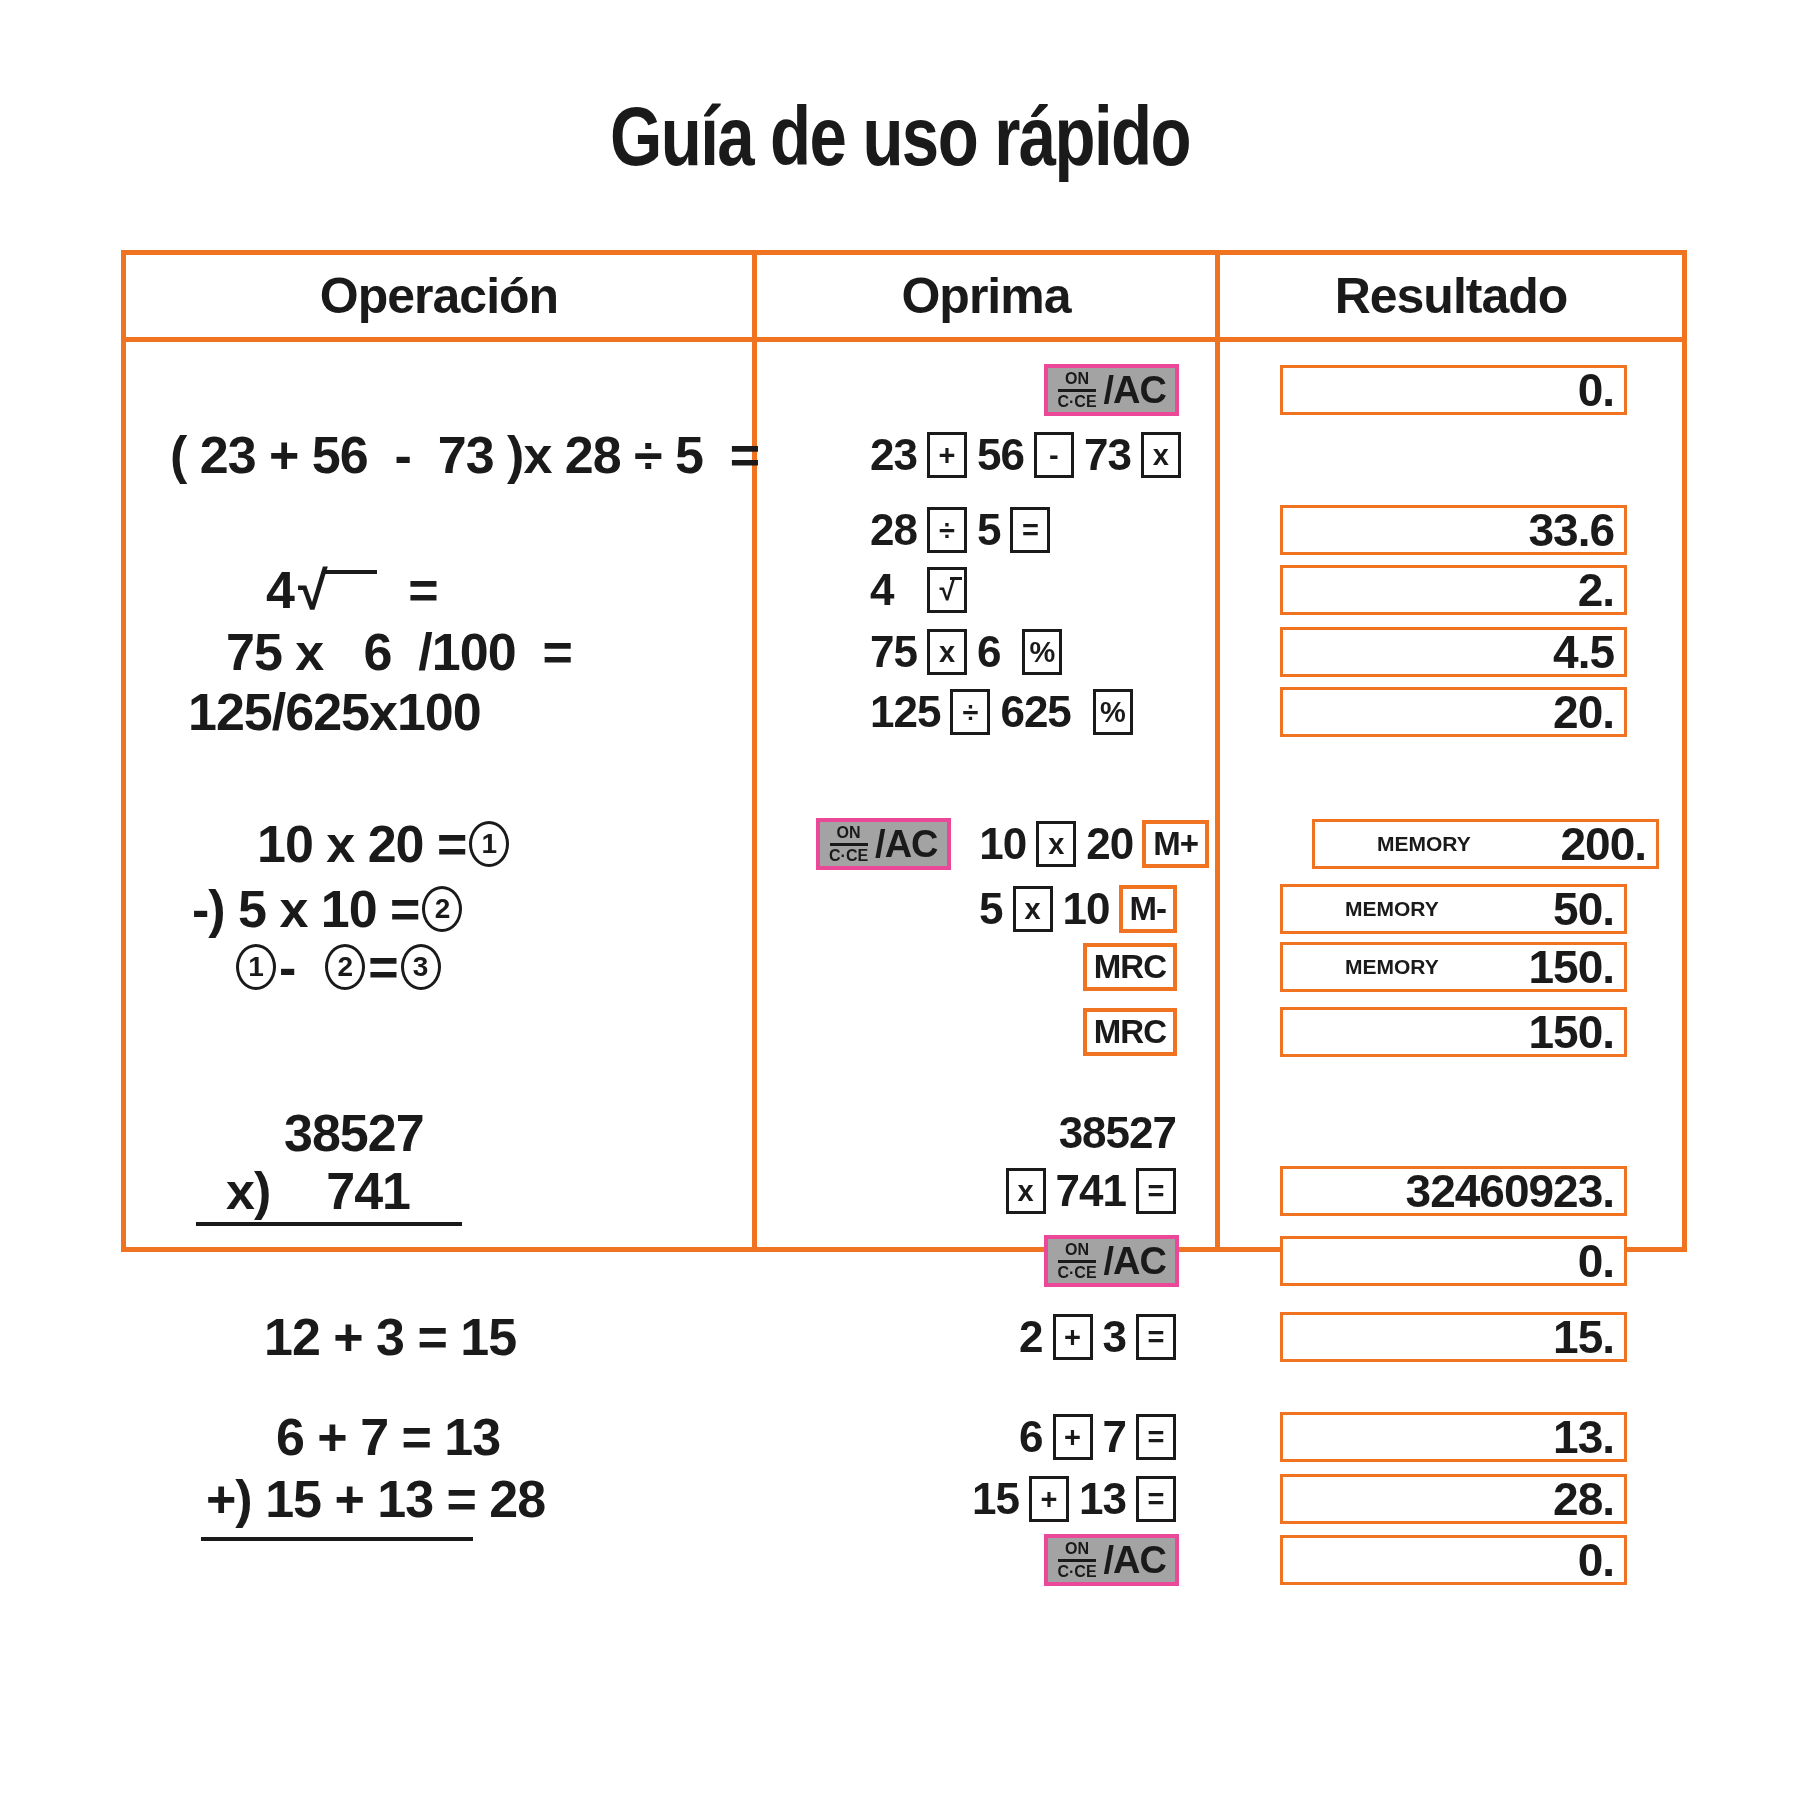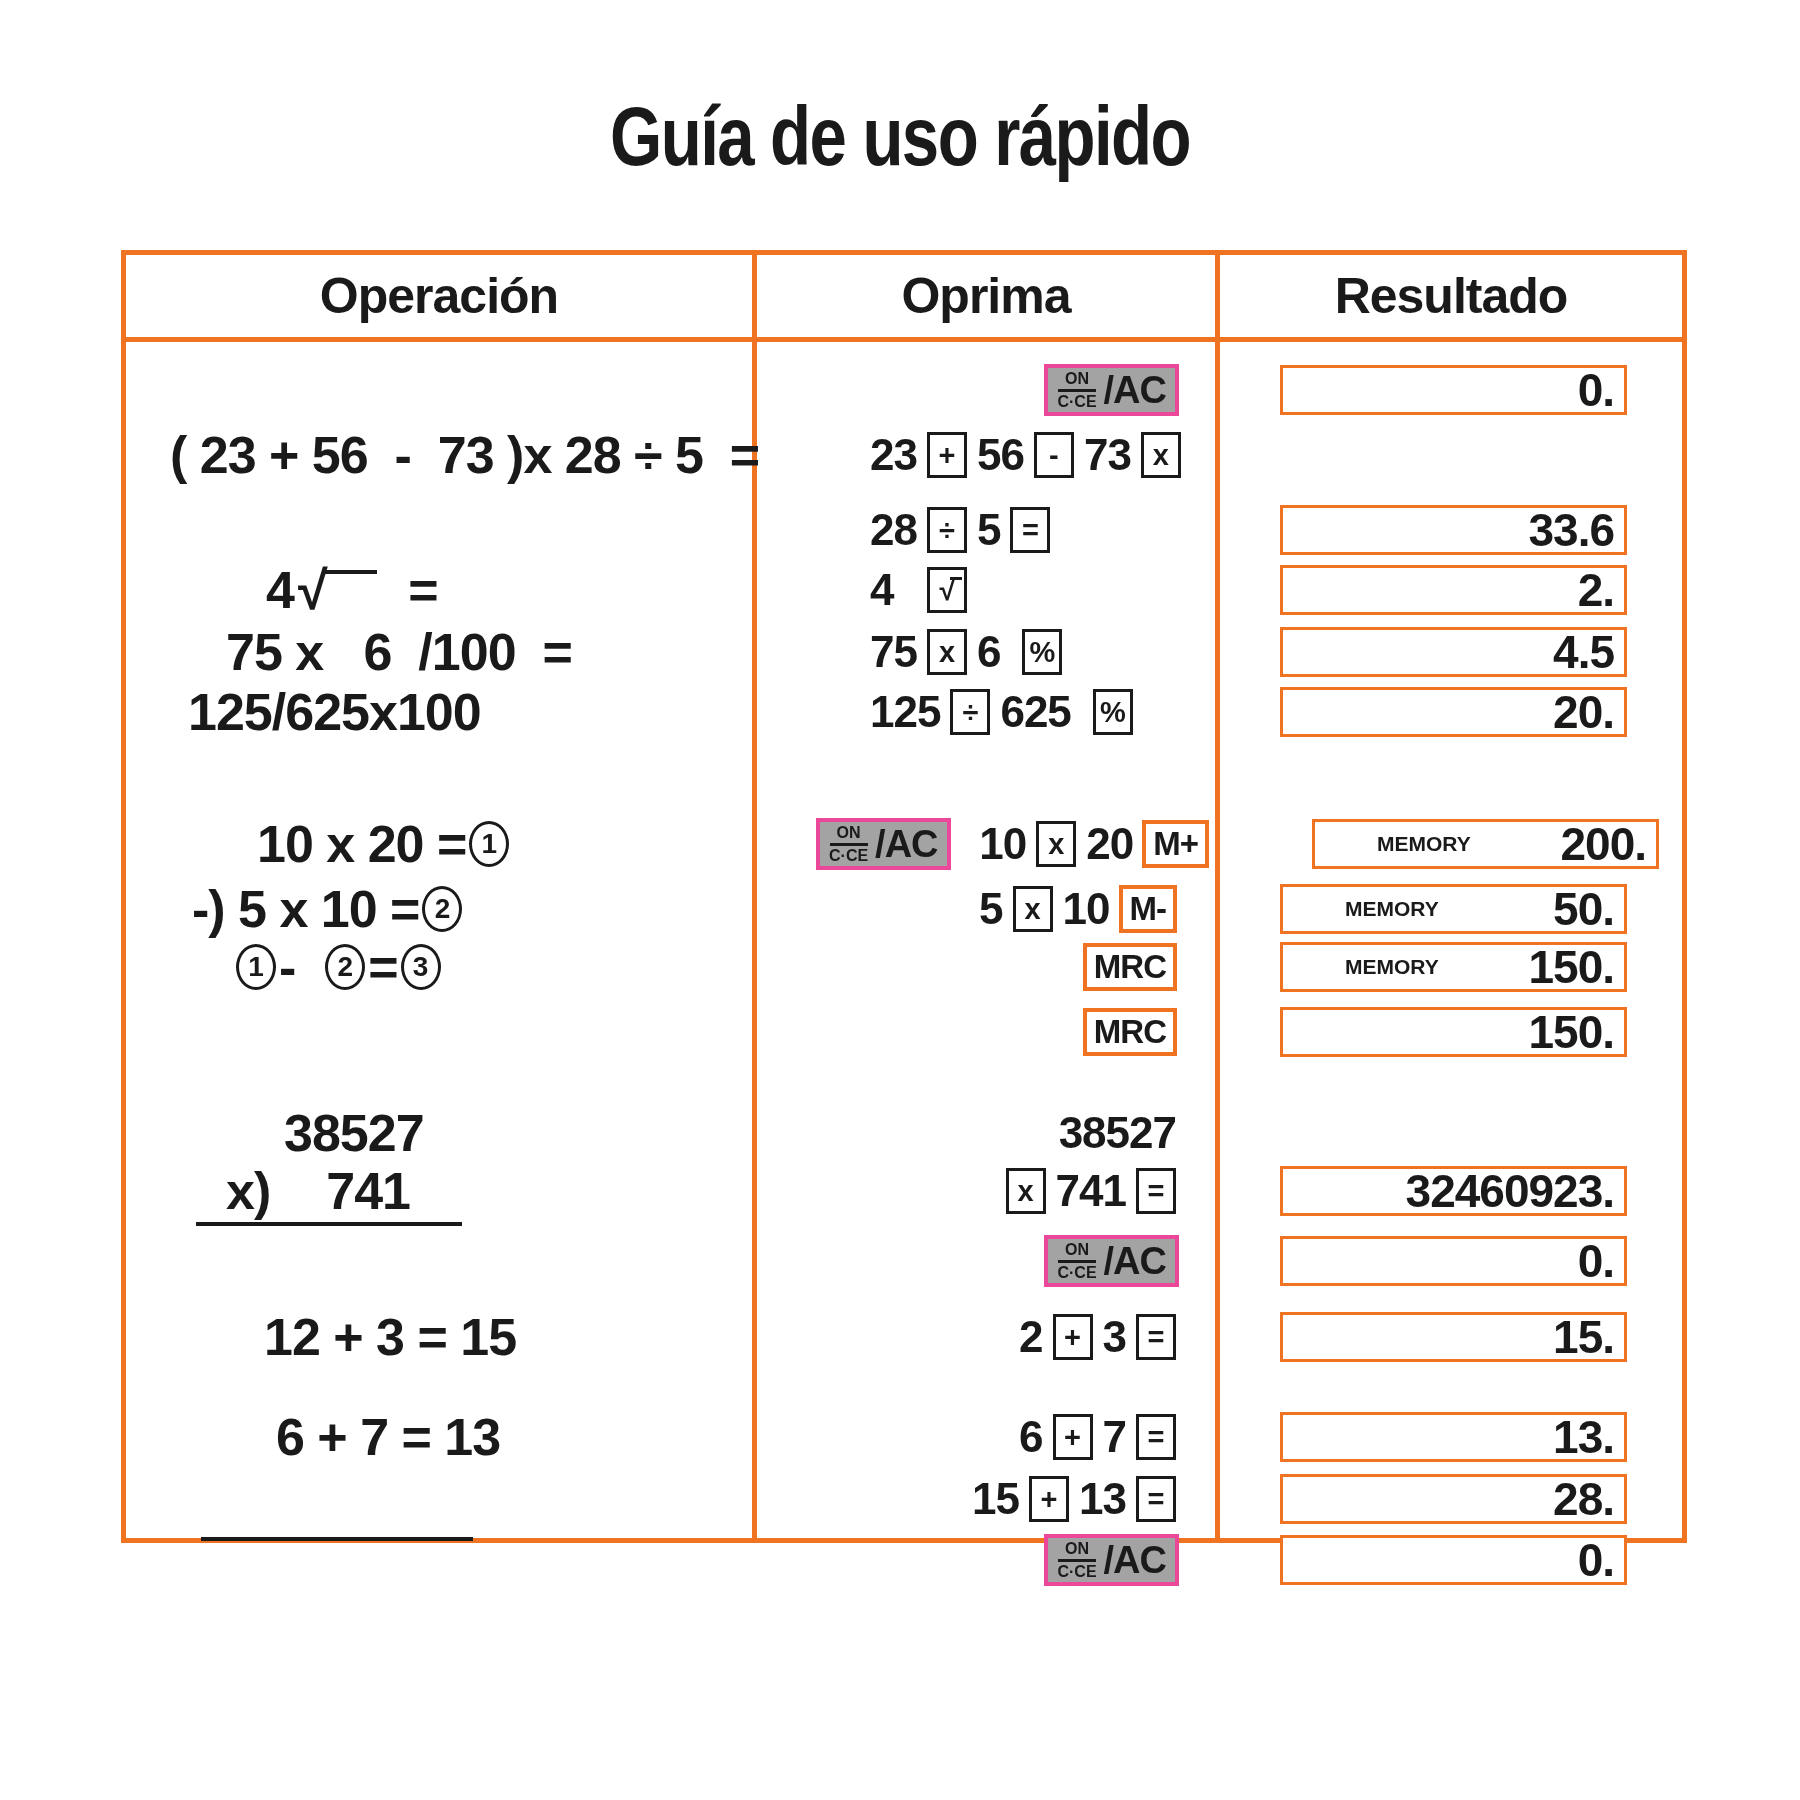--- a/index.html
+++ b/index.html
@@ -3,21 +3,21 @@
 <meta charset="utf-8">
 <style>
   * { box-sizing: border-box; margin: 0; padding: 0; }
   html,body { width:1800px; height:1800px; background:#ffffff; font-family:"Liberation Sans", sans-serif; color:#1a1a1a; overflow:hidden; position:relative; }
 
   
   .title { position:absolute; top:88px; left:0; width:1800px; text-align:center;
            font-size:84px; font-weight:700; letter-spacing:-2px; transform:scaleX(0.80); }
 
   
-  .gtable { position:absolute; left:121px; top:250px; width:1566px; height:1293px;
+  .gtable { position:absolute; left:121px; top:250px; width:1566px; height:1002px;
             border:5px solid #F07322; background:#fff; }
   .vsep { position:absolute; top:0; bottom:0; width:5px; background:#F07322; }
   .vsep1 { left:626px; } .vsep2 { left:1089px; }
   .hsep { position:absolute; left:0; right:0; top:82px; height:5px; background:#F07322; }
 
   .ghead { position:absolute; left:0; top:0; right:0; height:82px; }
   .gth { position:absolute; top:0; height:82px; display:flex; align-items:center; justify-content:center;
          font-size:50px; font-weight:700; letter-spacing:-1px; }
   .gth.hop { left:0; width:626px; } .gth.hpr { left:631px; width:458px; } .gth.hres { left:1094px; width:462px; }
 
@@ -329,20 +329,23 @@
           <span class="pnum">7</span>
           <span class="key">=</span>
         </div>
         <div class="cell res">
           <div class="resbox">
             <span class="resval">13.</span>
           </div>
         </div>
       </div>
       <div class="band b16" style="top: 1129px;">
+        <div class="cell op">
+          <span class="optxt">+) 15 + 13 = 28</span>
+        </div>
         <div class="cell press">
           <span class="pnum">15</span>
           <span class="key">+</span>
           <span class="pnum">13</span>
           <span class="key">=</span>
         </div>
         <div class="cell res">
           <div class="resbox">
             <span class="resval">28.</span>
           </div>

